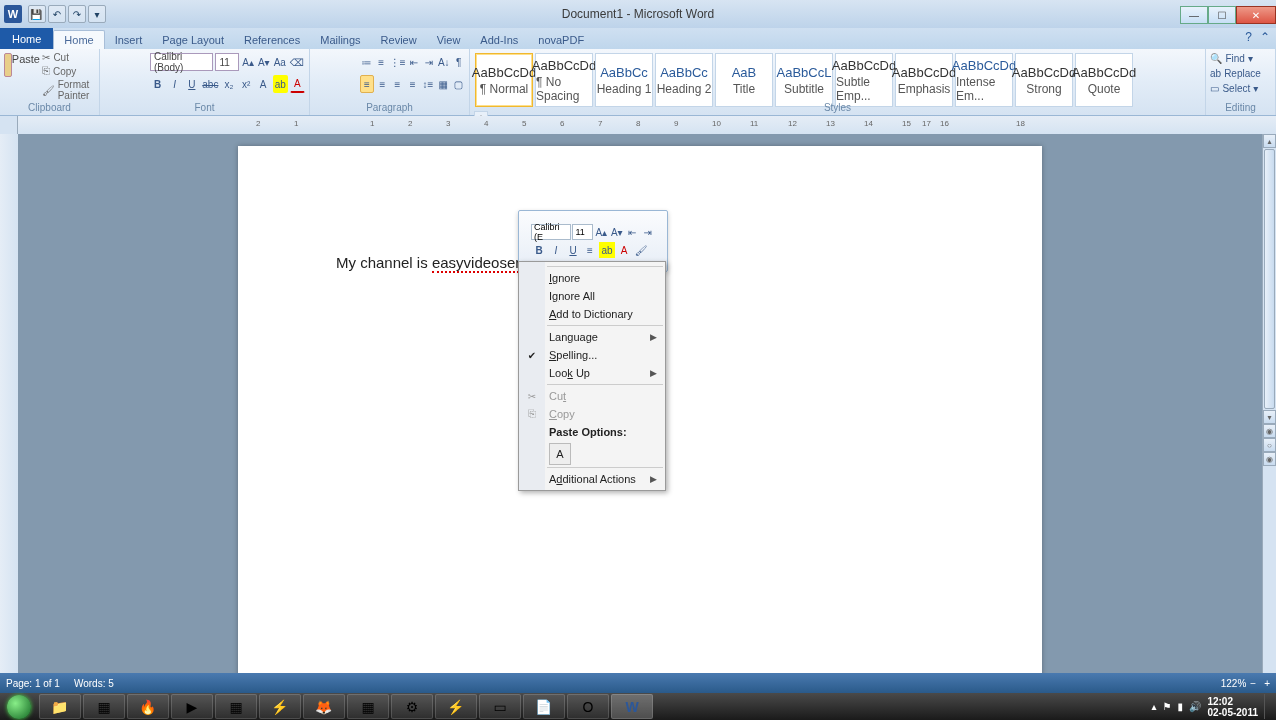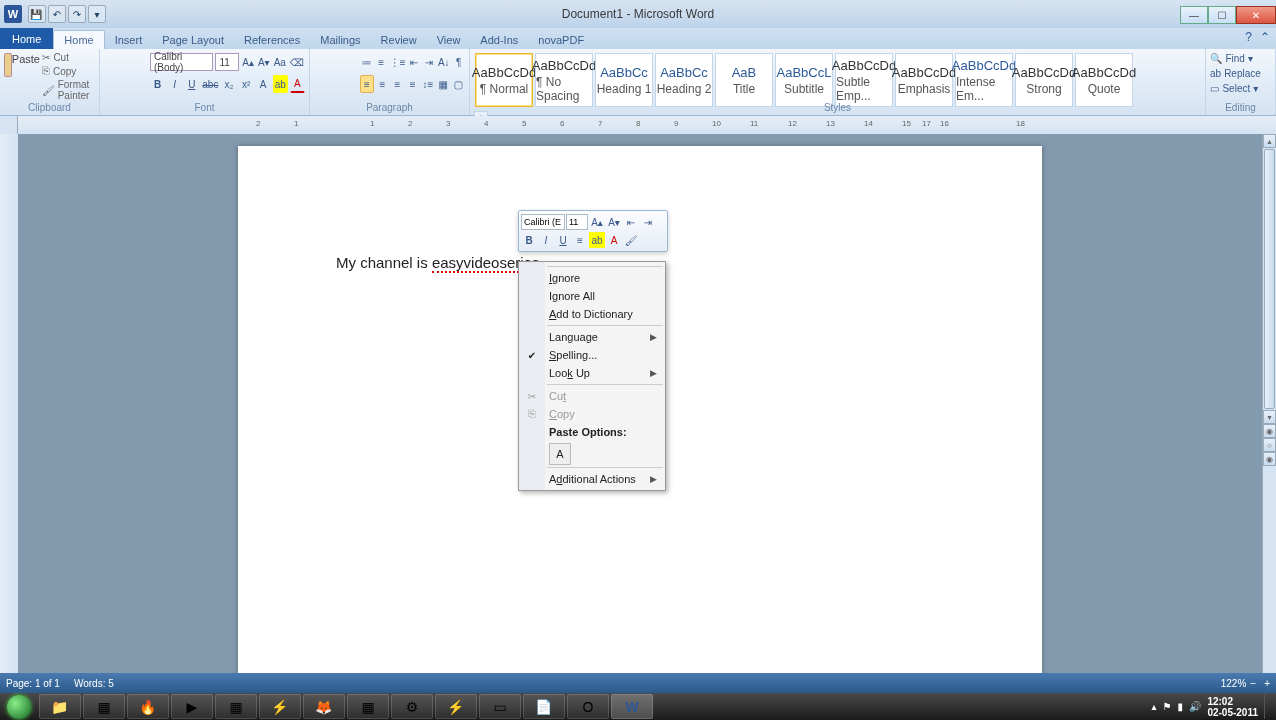--- a/index.html
+++ b/index.html
@@ -70,21 +70,21 @@
 
 
 .doc-area { position: absolute; top: 134px; left: 0; right: 14px; bottom: 27px; background: #8399ae; overflow: hidden; }
 .vruler { position: absolute; left: 0; top: 0; width: 18px; bottom: 0; background: linear-gradient(90deg,#e5edf6,#d5e3f2); }
 .page { position: absolute; left: 238px; top: 12px; width: 804px; height: 1050px; background: #fff; box-shadow: 0 0 5px rgba(0,0,0,.3); }
 .page .content { position: absolute; left: 98px; top: 108px; font-family: Calibri, sans-serif; font-size: 15px; color: #222; }
 .page .content .err { border-bottom: 2px dotted #d00; }
 .highlight-cursor { position: absolute; left: 245px; top: 103px; width: 22px; height: 22px; background: radial-gradient(circle,#ff8060a0,#ff806000); border-radius: 50%; }
 
 
-.mini-toolbar { position: absolute; left: 518px; top: 210px; width: 150px; background: linear-gradient(#fbfcfe,#e6edf6); border: 1px solid #9ab7d5; border-radius: 2px; box-shadow: 0 2px 5px rgba(0,0,0,.2); padding: 2px; font-size: 10px; }
+.mini-toolbar { position: absolute; left: 518px; top: 210px; width: 150px; background: linear-gradient(#fbfcfe,#e6edf6); border: 1px solid #9ab7d5; border-radius: 2px; box-shadow: 0 2px 5px rgba(0,0,0,.2); padding: 12px; font-size: 10px; }
 .mini-toolbar .row { display: flex; gap: 1px; align-items: center; height: 18px; }
 .mini-toolbar .fname { width: 44px; height: 16px; border: 1px solid #abc; background: #fff; font-size: 9px; padding: 0 2px; display: flex; align-items: center; }
 .mini-toolbar .fsize { width: 22px; height: 16px; border: 1px solid #abc; background: #fff; font-size: 9px; padding: 0 2px; display: flex; align-items: center; }
 .mini-toolbar .mb { width: 16px; height: 16px; display: flex; align-items: center; justify-content: center; font-size: 10px; color: #3a5a8a; }
 
 
 .context-menu { position: absolute; left: 518px; top: 261px; width: 148px; background: #f4f4f4; border: 1px solid #9a9a9a; box-shadow: 2px 2px 5px rgba(0,0,0,.3); font-size: 11px; color: #222; padding: 2px 0; }
 .context-menu .icon-col { position: absolute; left: 0; top: 0; bottom: 0; width: 26px; background: #e9ecf1; }
 .context-menu .cm-item { position: relative; padding: 3px 8px 3px 30px; display: flex; align-items: center; justify-content: space-between; }
 .context-menu .cm-item.disabled { color: #999; }

